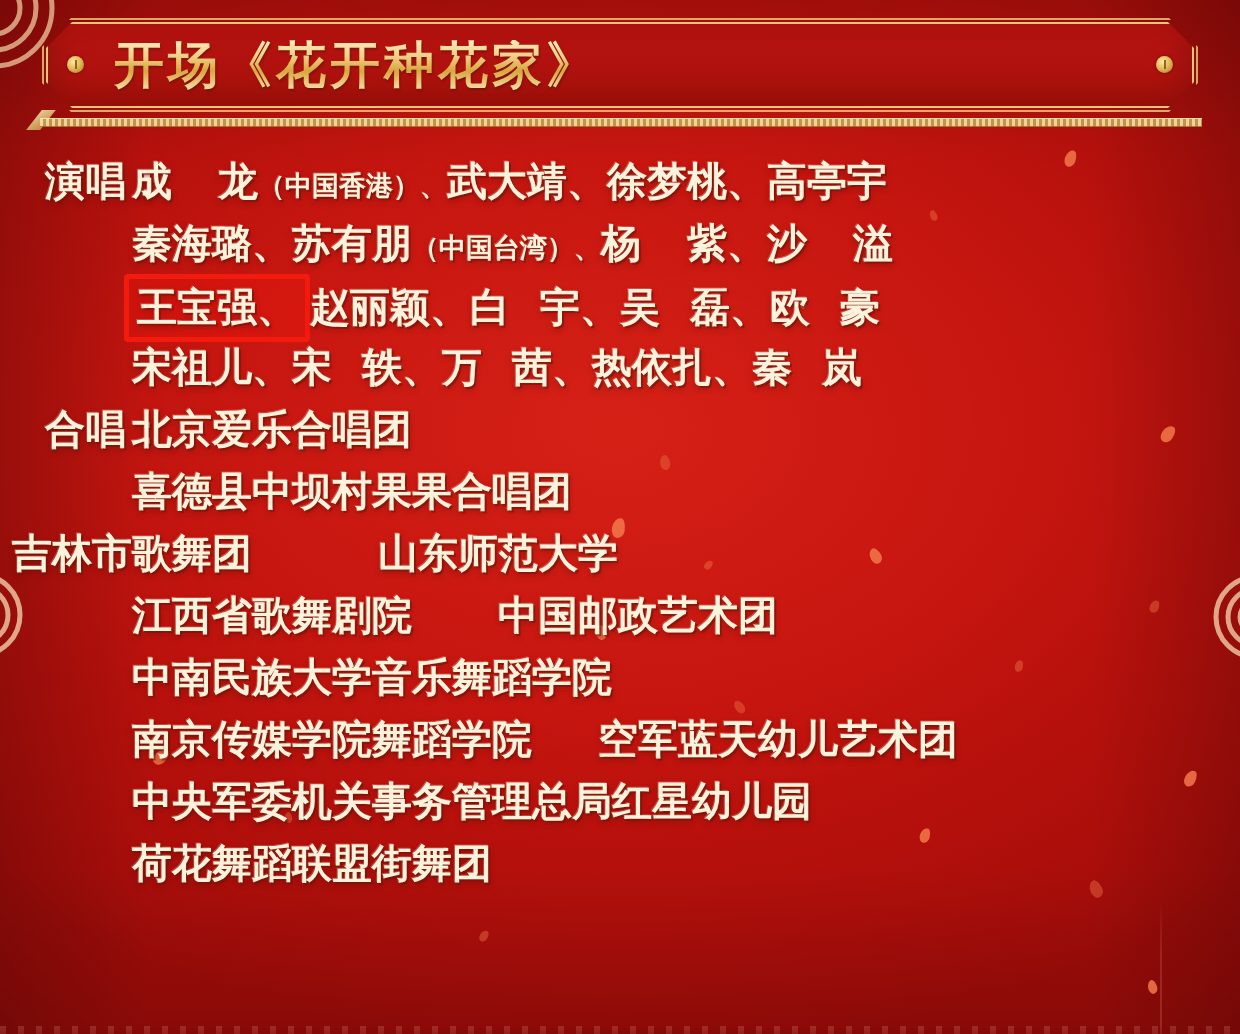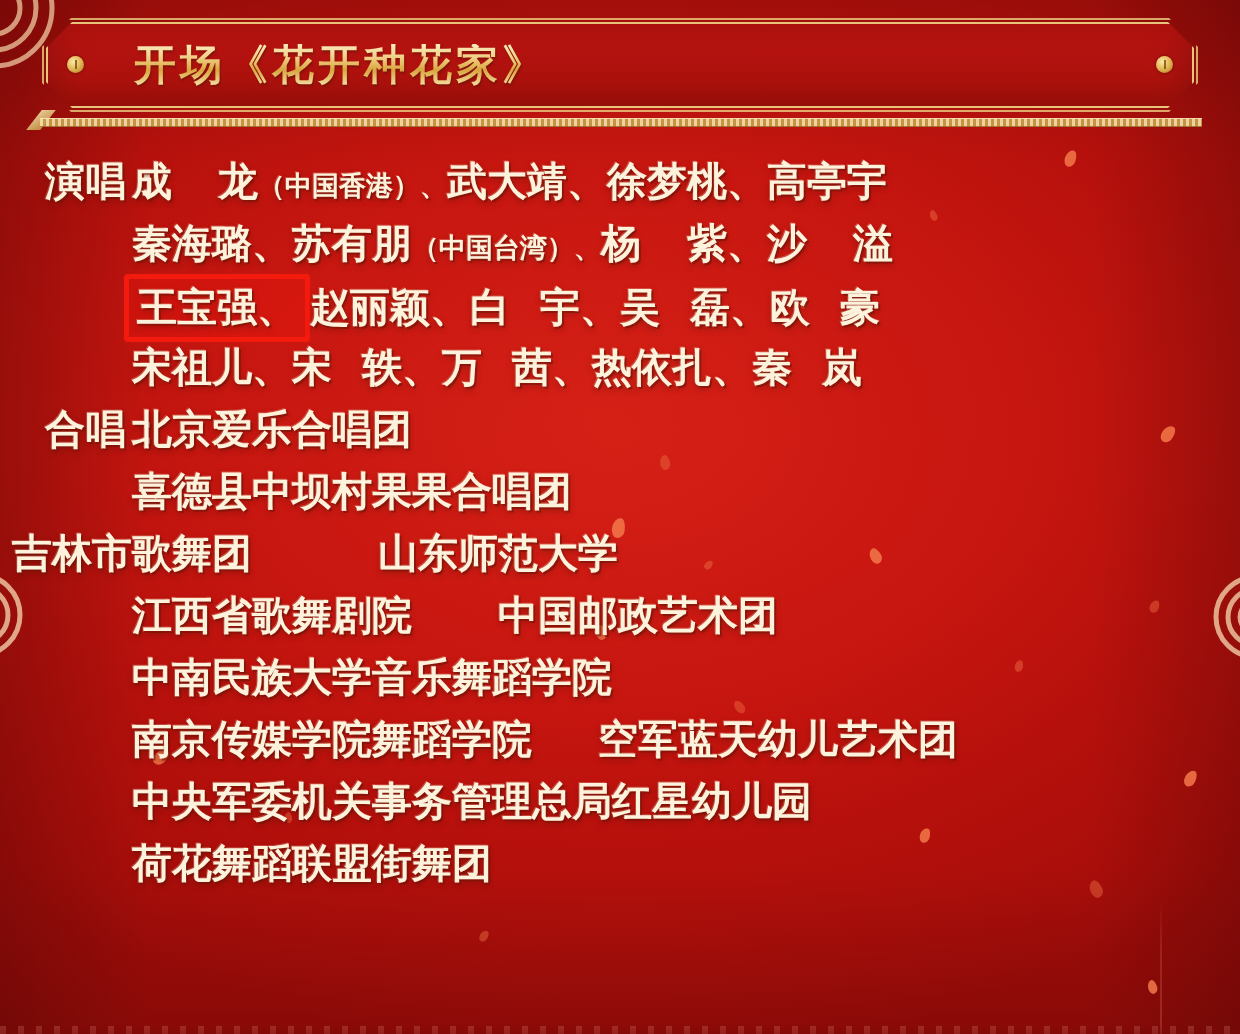--- a/index.html
+++ b/index.html
@@ -96,22 +96,22 @@
     position: absolute;
     left: 50%;
     top: 22%;
     width: 2px;
     height: 56%;
     margin-left: -1px;
     background: rgba(120,78,14,0.8);
   }
 
   #plaque-title {
-    margin-left: 86px;
-    font-size: 42px;
+    margin-left: 66px;
+    font-size: 50px;
     font-weight: 700;
     letter-spacing: 4px;
     line-height: 1;
     color: #F6D99A;
     font-family: "Liberation Serif", "DejaVu Serif", serif;
     background: linear-gradient(to bottom, #FBEBBE 0%, #F0CE82 34%, #D9A63F 62%, #F4DFA4 100%);
     -webkit-background-clip: text;
     background-clip: text;
     -webkit-text-fill-color: transparent;
     filter: drop-shadow(1px 2px 1px rgba(90,20,5,0.55));

